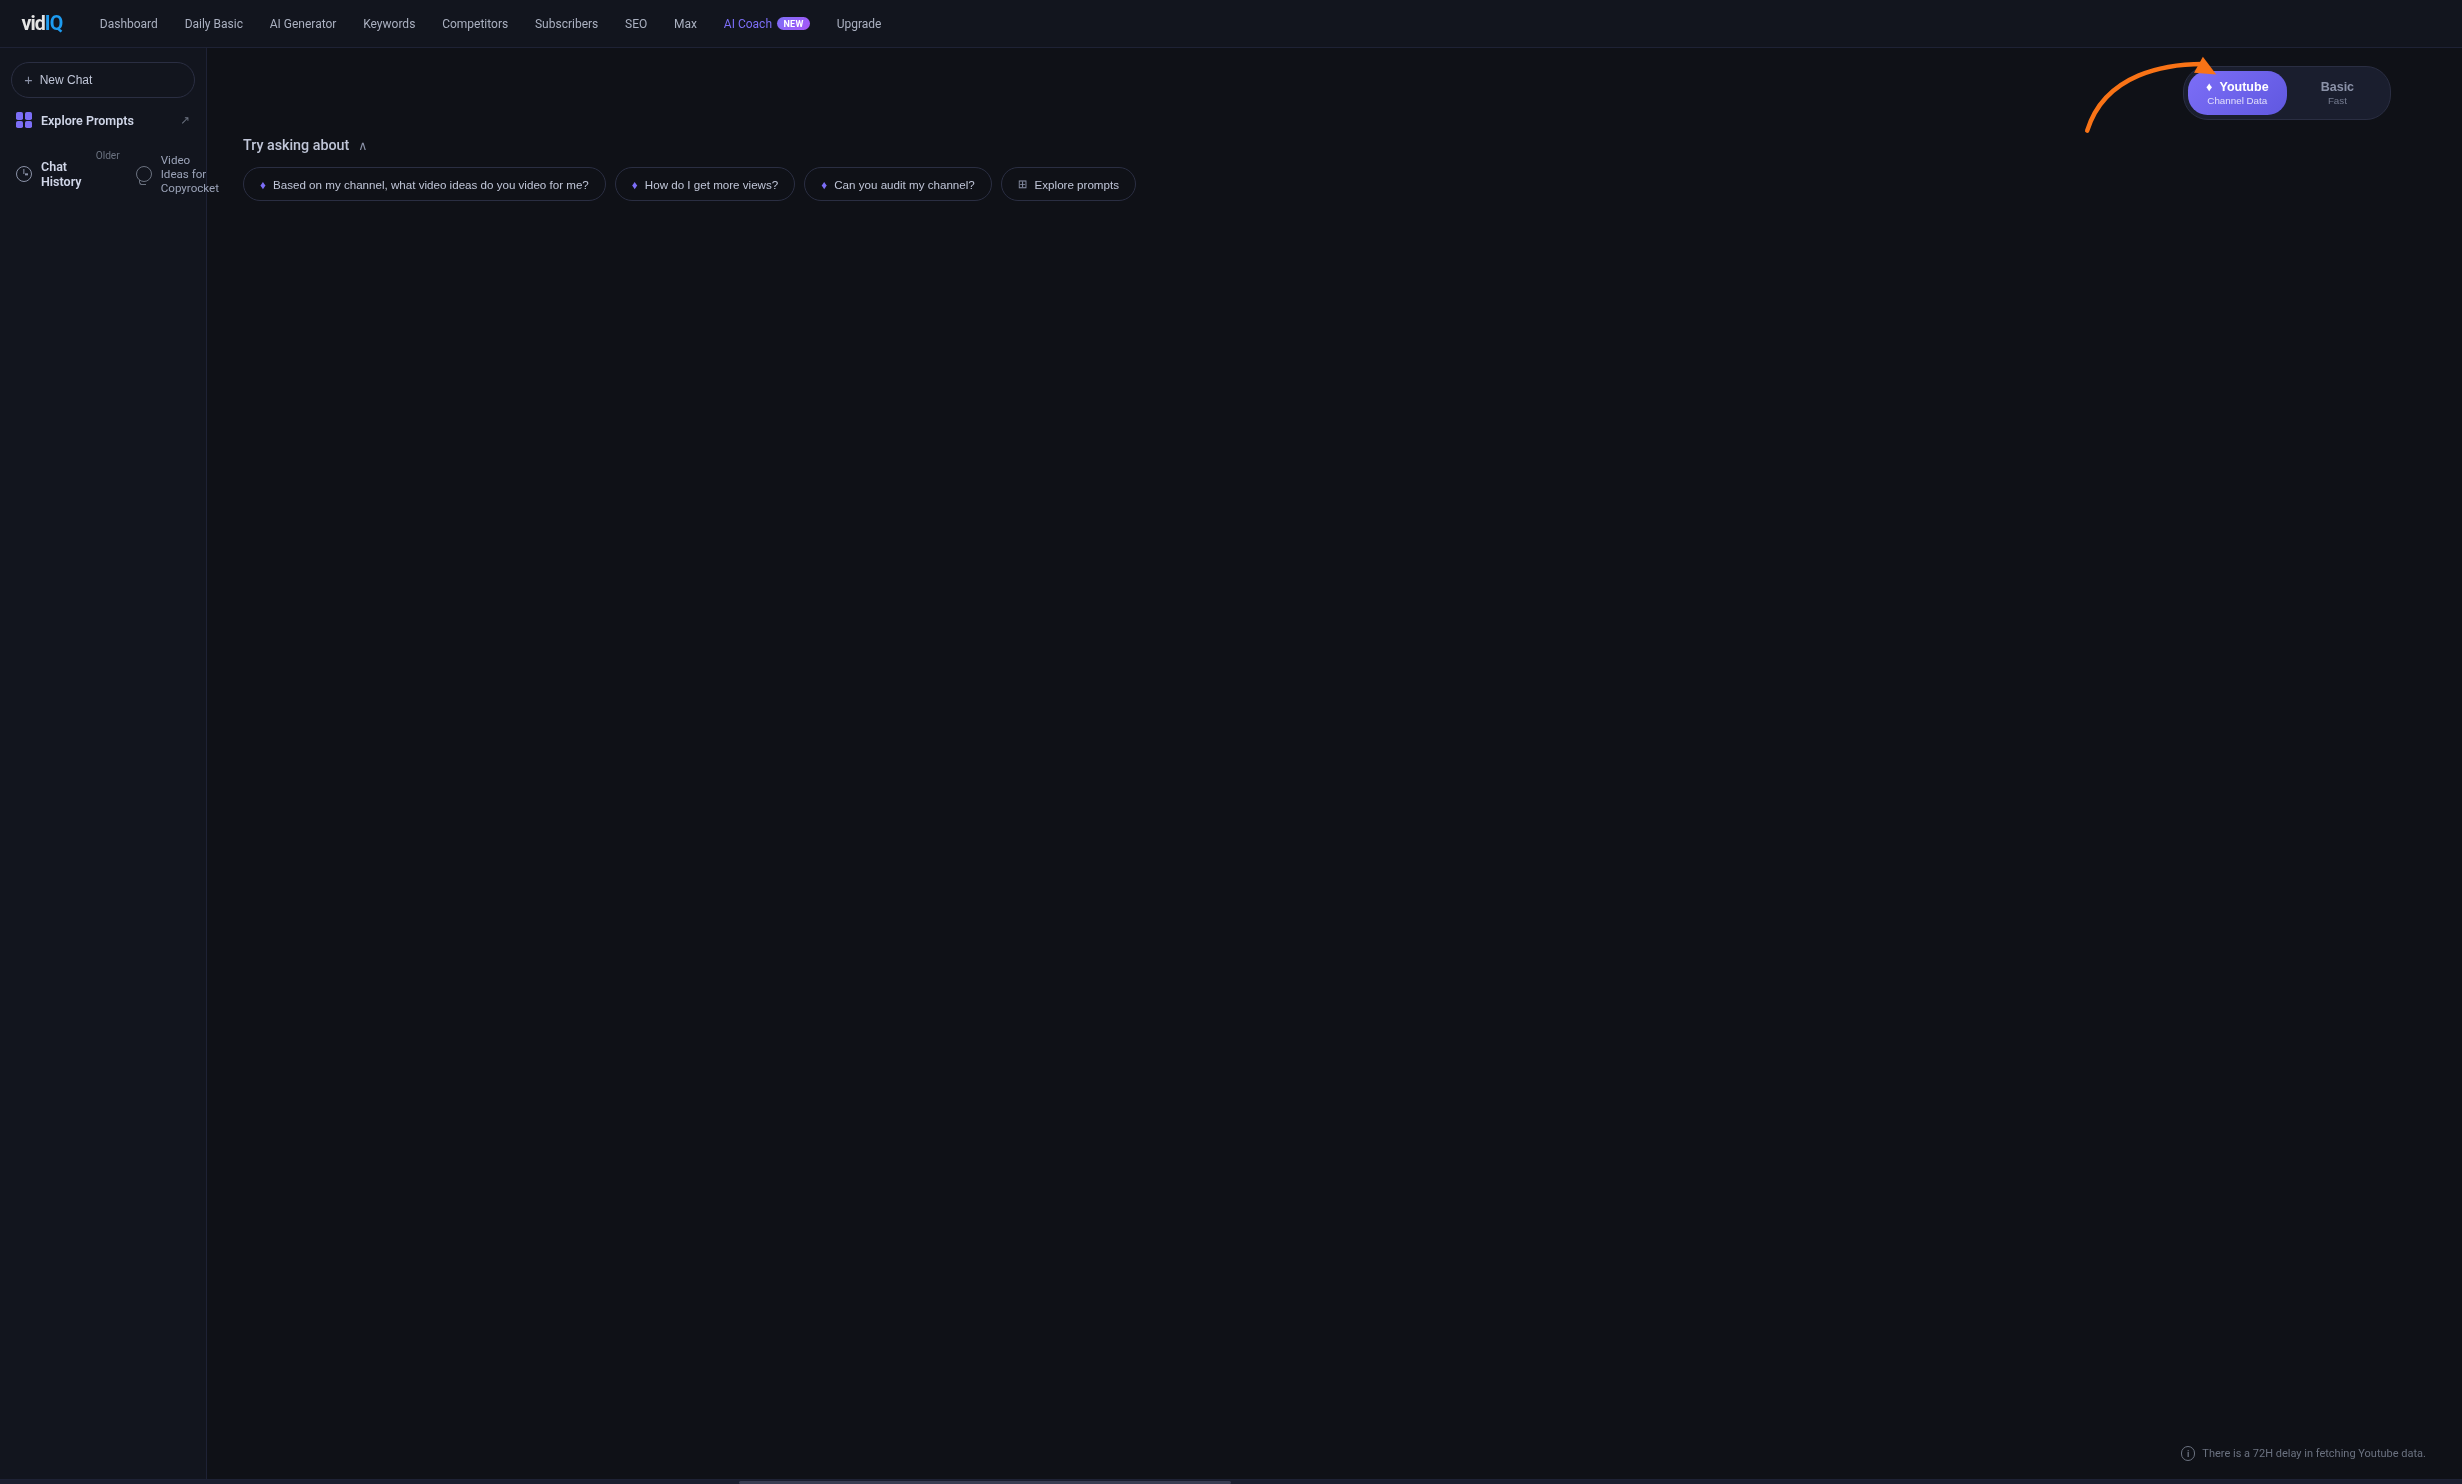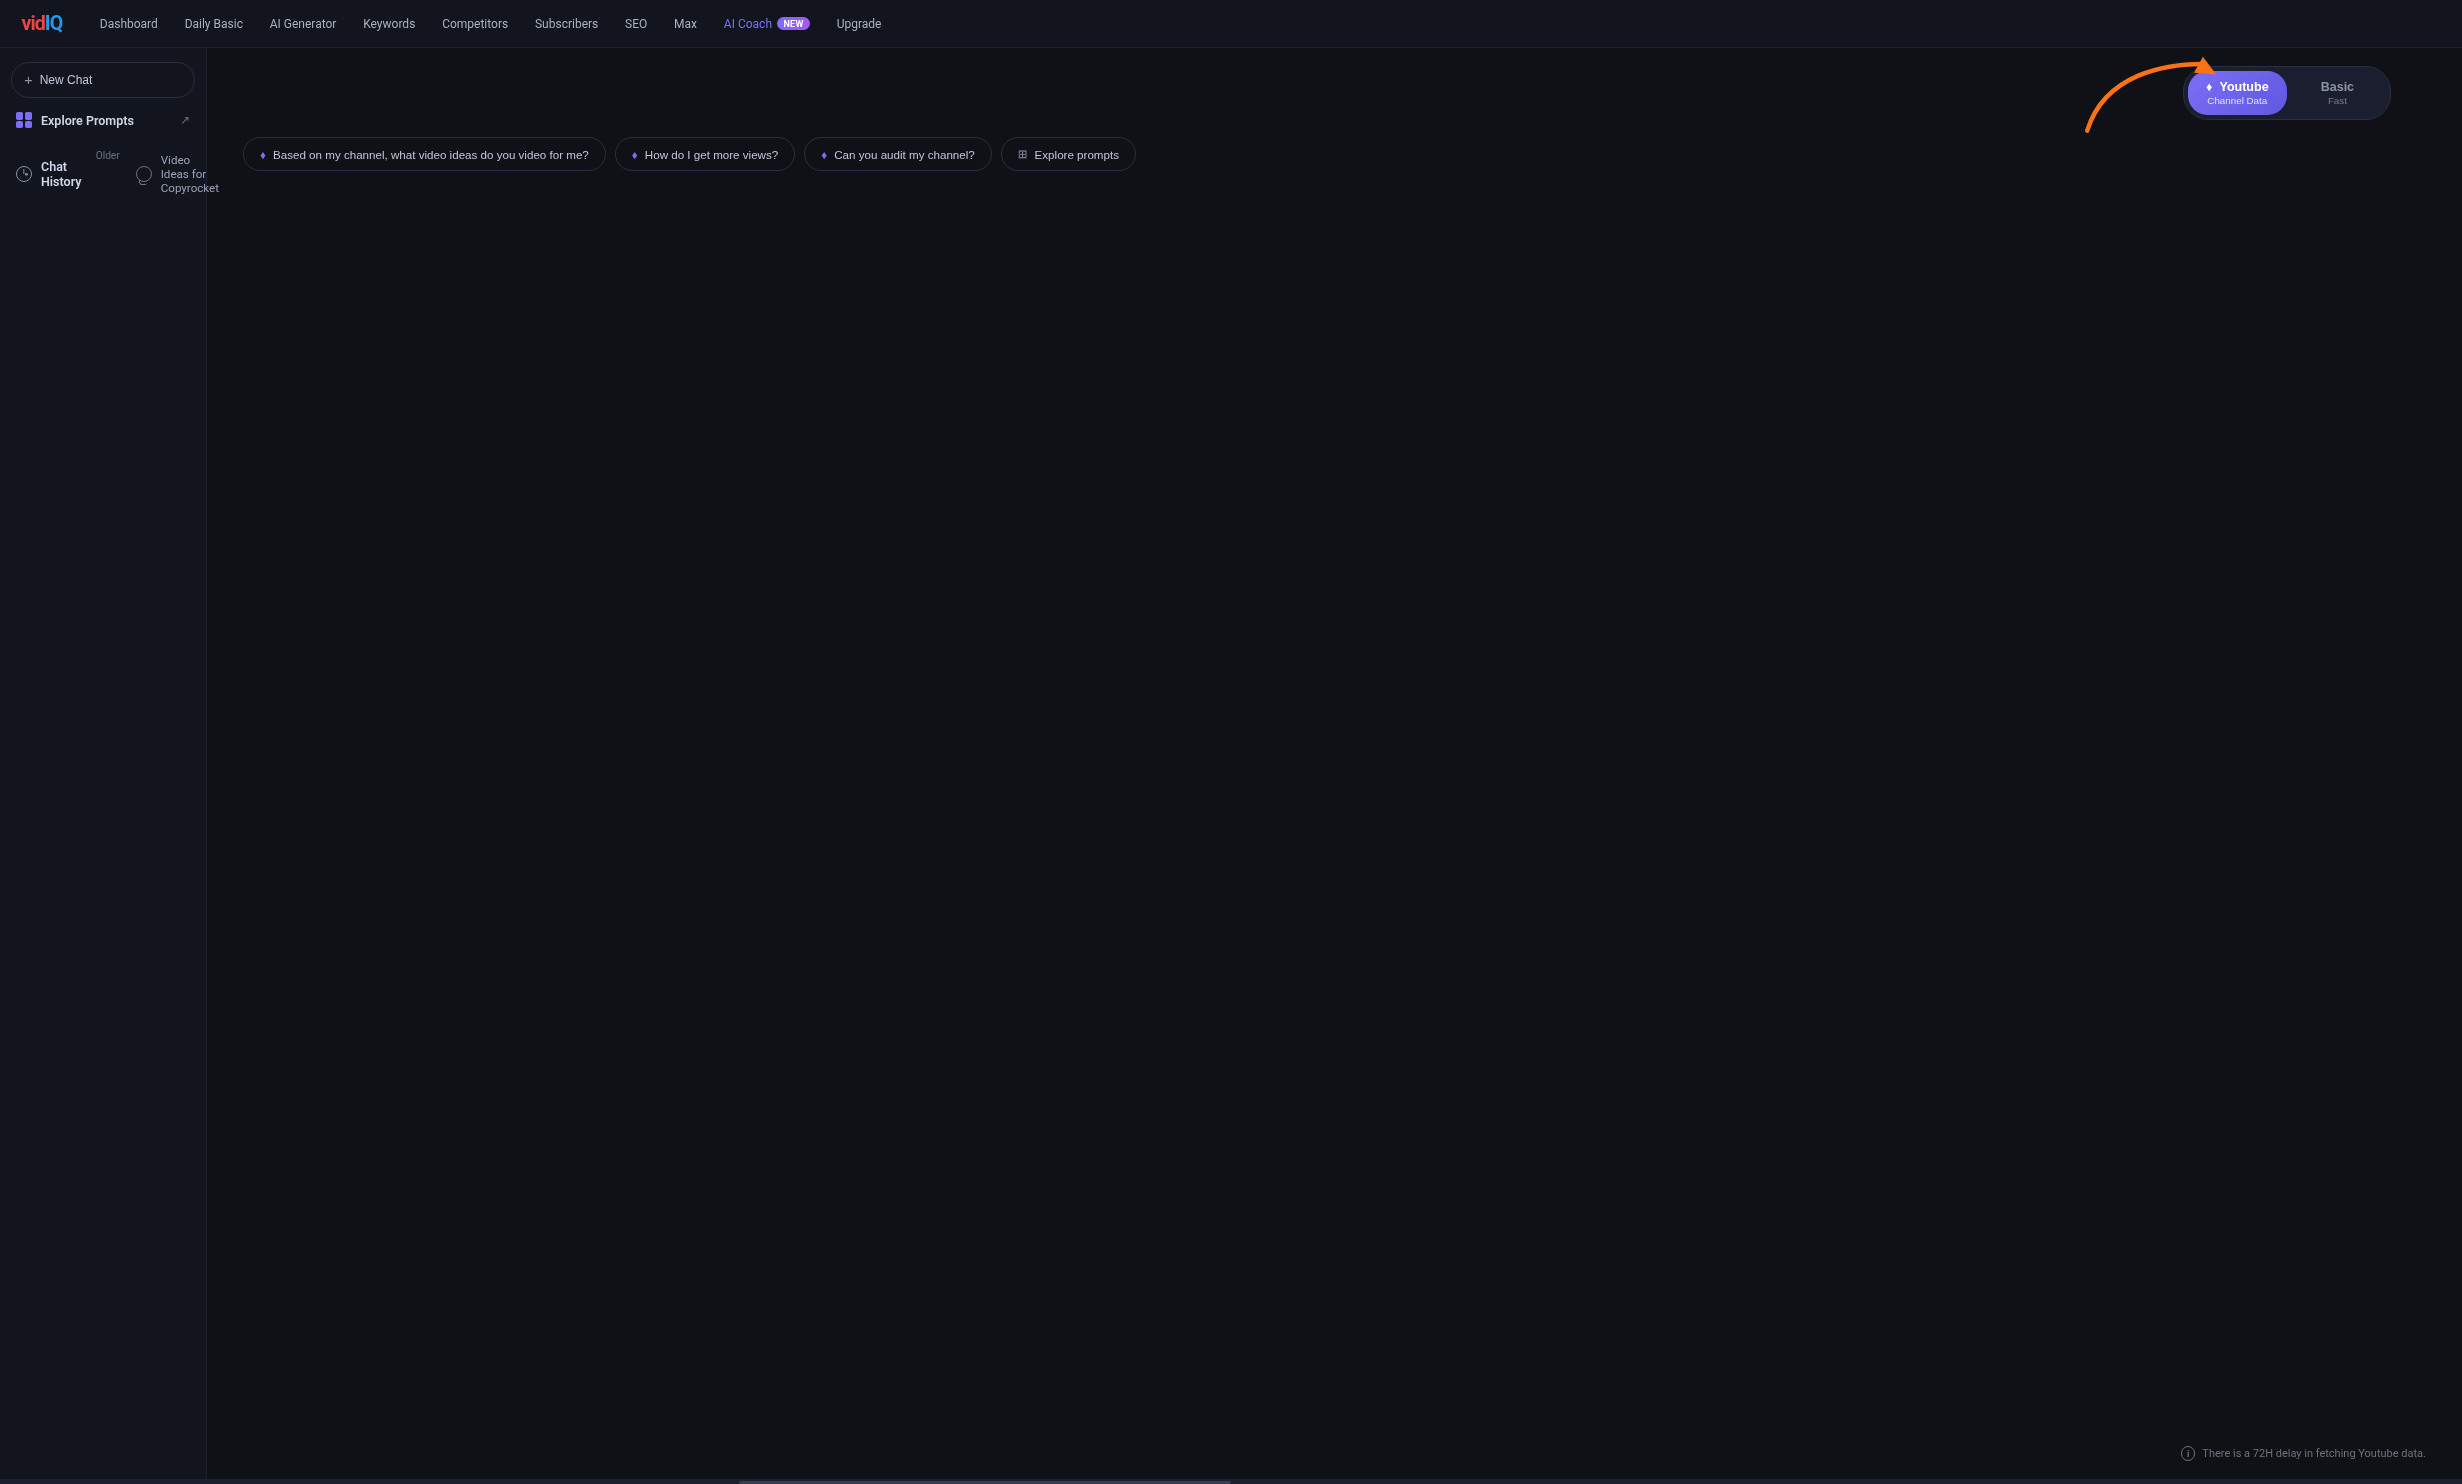--- a/index.html
+++ b/index.html
@@ -30,21 +30,21 @@
       align-items: center;
       margin-right: 21.4px;
       flex-shrink: 0;
     }
     .logo-text {
       font-size: 19.6px;
       font-weight: 700;
       letter-spacing: -0.9px;
       line-height: 1;
     }
-    .logo-vid { color: #ef4444; }
+    .logo-vid { color: #e5e5e5; }
     .logo-iq { color: #1d9bf0; }
     .nav-items {
       display: flex;
       align-items: center;
       gap: 1.8px;
       flex: 1;
     }
     .nav-item {
       padding: 5.3px 12.5px;
       font-size: 12px;
@@ -484,20 +484,24 @@
         </button>
         <button class="mode-btn inactive">
           <span class="mode-label">Basic</span>
           <span class="mode-sublabel">Fast</span>
         </button>
       </div>
     </div>
 
     <div class="chat-content">
       <div class="try-asking-section">
+        <div class="try-asking-header">
+          <span>Try asking about</span>
+          <span class="chevron-up">∧</span>
+        </div>
         <div class="prompt-chips">
           <button class="prompt-chip">
             <span class="chip-diamond">♦</span>
             <span>Based on my channel, what video ideas do you video for me?</span>
           </button>
           <button class="prompt-chip">
             <span class="chip-diamond">♦</span>
             <span>How do I get more views?</span>
           </button>
           <button class="prompt-chip">

